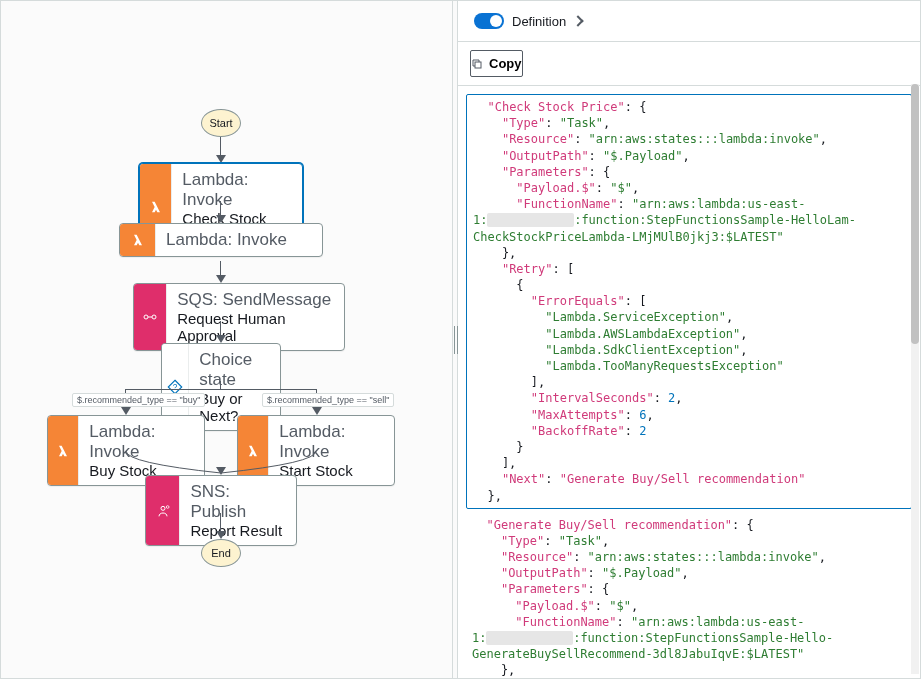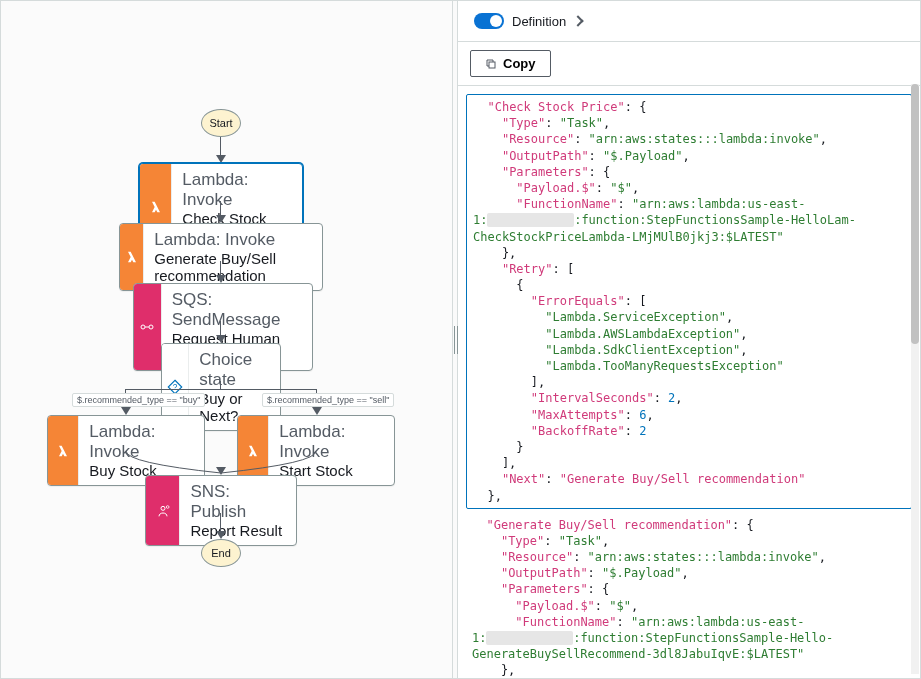--- a/index.html
+++ b/index.html
@@ -10,21 +10,21 @@
 .divider::after{content:'';position:absolute;left:1px;top:50%;transform:translateY(-50%);width:2px;height:28px;border-left:1px solid #879596;border-right:1px solid #879596}
 .def-panel{flex:1;height:100%;display:flex;flex-direction:column;background:#fff}
 .def-header{display:flex;align-items:center;justify-content:space-between;padding:12px 16px;border-bottom:1px solid #d5dbdb}
 .def-title{font-size:16px;font-weight:700}
 .toggle-group{display:flex;align-items:center;gap:8px}
 .toggle{width:30px;height:16px;background:#0972d3;border-radius:8px;position:relative}
 .toggle::after{content:'';position:absolute;right:2px;top:2px;width:12px;height:12px;background:#fff;border-radius:50%}
 .toggle-label{font-size:13px}
 .chev{width:8px;height:8px;border-right:2px solid #545b64;border-bottom:2px solid #545b64;transform:rotate(-45deg)}
 .copy-bar{padding:8px 12px;border-bottom:1px solid #d5dbdb;display:flex}
-.copy-btn{display:flex;align-items:center;gap:6px;padding:5px 14px;border:1px solid #545b64;background:#fff;border-radius:2px;cursor:pointer;font-size:13px;font-weight:600}
+.copy-btn{display:flex;align-items:center;gap:6px;padding:5px 0;border:1px solid #545b64;background:#fff;border-radius:2px;cursor:pointer;font-size:13px;font-weight:600}
 .copy-icon{width:12px;height:12px;display:inline-block}
 .copy-icon svg{width:12px;height:12px;stroke:#545b64;stroke-width:2;fill:none}
 .code-wrap{flex:1;overflow:auto;padding:8px;position:relative}
 .code-box{border:1px solid #0073bb;border-radius:2px;padding:4px 6px;margin-bottom:4px}
 .code-box2{padding:4px 6px}
 pre{font-family:Menlo,Consolas,monospace;font-size:12px;line-height:1.35;white-space:pre}
 .k{color:#d03a7a}.s{color:#2e7d32}.n{color:#0073bb}.p{color:#16191f}
 
 .node{position:absolute;background:#fff;border:1px solid #879596;border-radius:4px;display:flex;align-items:stretch;box-shadow:0 1px 1px rgba(0,0,0,.05)}
 .node.selected{border-color:#0073bb;box-shadow:0 0 0 1px #0073bb}
@@ -72,27 +72,26 @@
     <div class="arrow" style="left:220px;top:214px"></div>
 
     <div class="node" style="left:118px;top:222px;width:204px">
       <div class="icon lambda">
           <svg width="16" height="16" viewBox="0 0 24 24">
             <path d="M6 4h4l8 16h-4l-2-4-2 4H6l4-8-4-8z" fill="#fff"></path>
           </svg>
         </div>
       <div class="txt">
           <span class="lbl">Lambda: Invoke</span>
-          <span class="ttl">Generate Buy/Sell recommendation</span>
         </div>
     </div>
     <div class="line" style="left:219px;top:260px;width:1px;height:14px"></div>
     <div class="arrow" style="left:220px;top:274px"></div>
 
-    <div class="node" style="left:132px;top:282px;width:180px">
+    <div class="node" style="left:132px;top:282px;width:212px">
       <div class="icon sqs">
           <svg width="16" height="16" viewBox="0 0 24 24">
             <circle cx="6" cy="12" r="3" fill="none" stroke="#fff" stroke-width="1.5"></circle>
             <circle cx="18" cy="12" r="3" fill="none" stroke="#fff" stroke-width="1.5"></circle>
             <path d="M9 12h6" stroke="#fff" stroke-width="1.5"></path>
           </svg>
         </div>
       <div class="txt">
           <span class="lbl">SQS: SendMessage</span>
           <span class="ttl">Request Human Approval</span>

